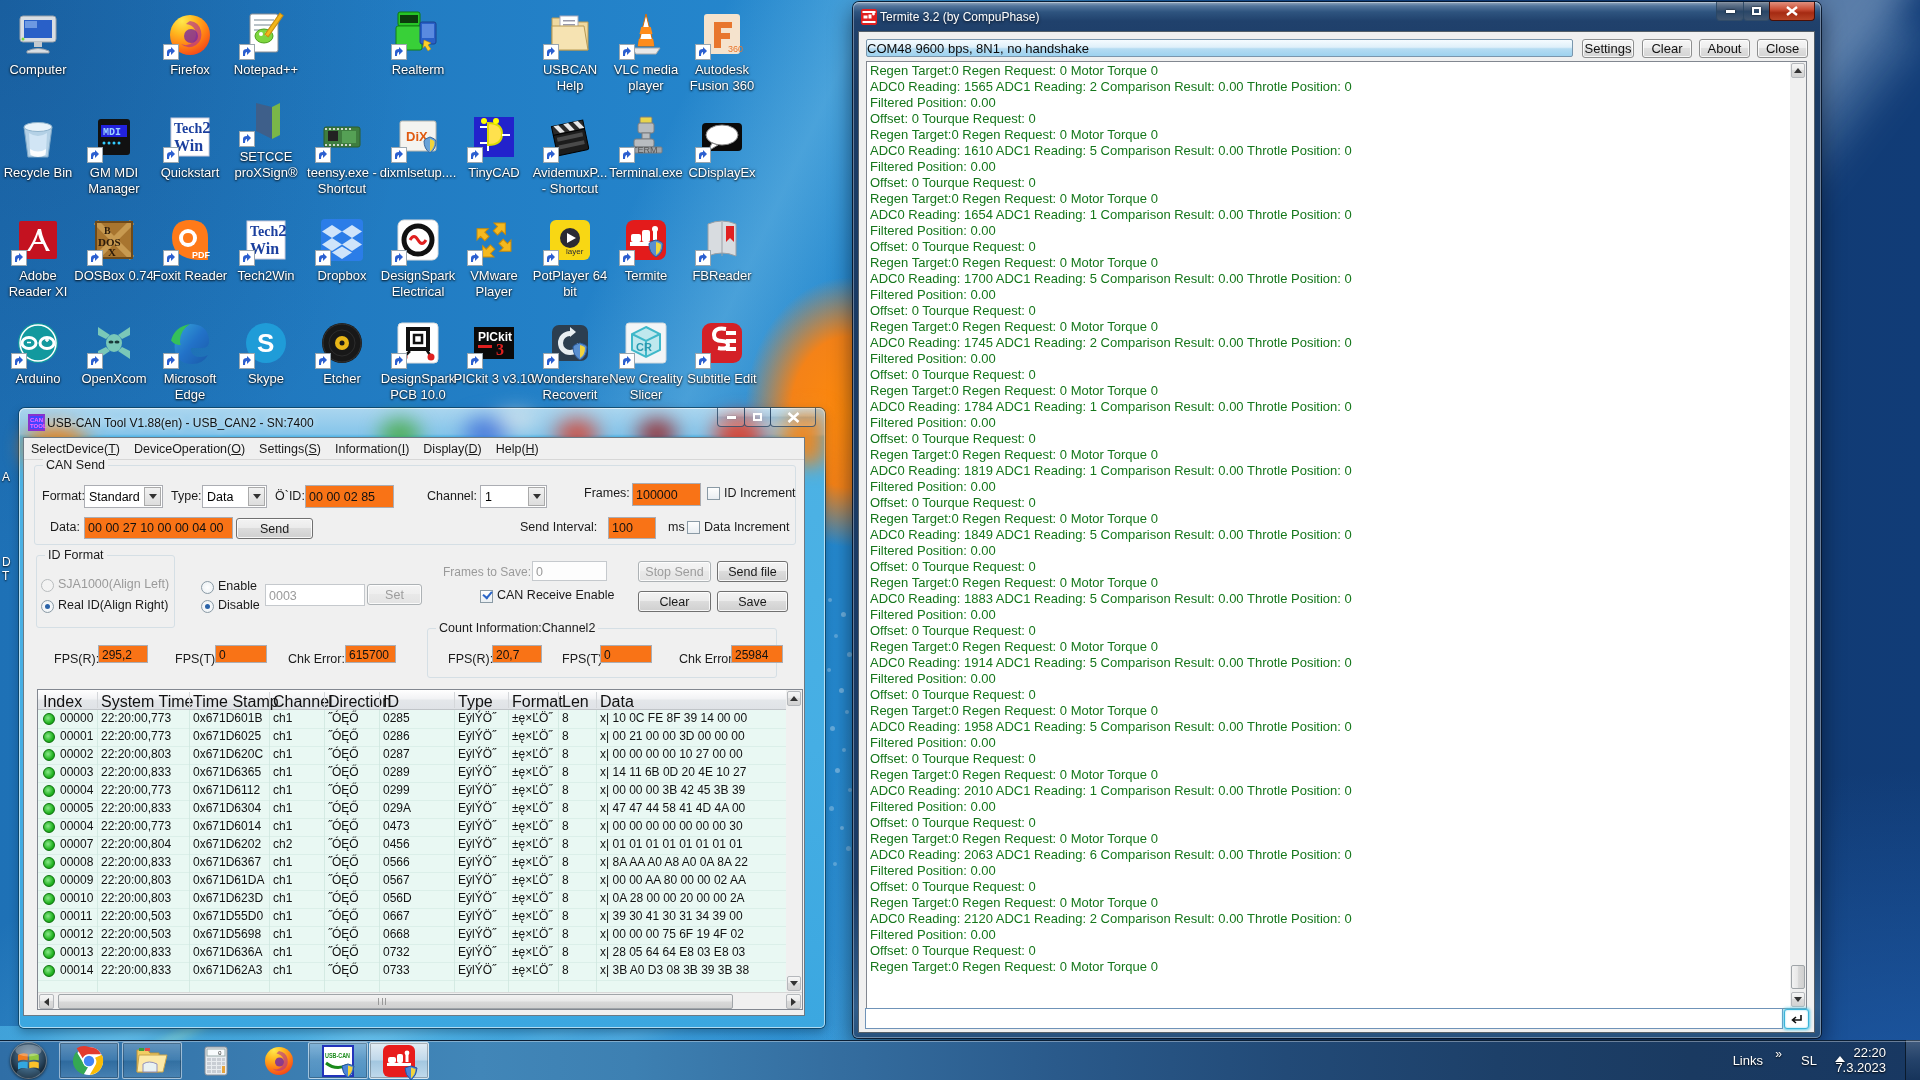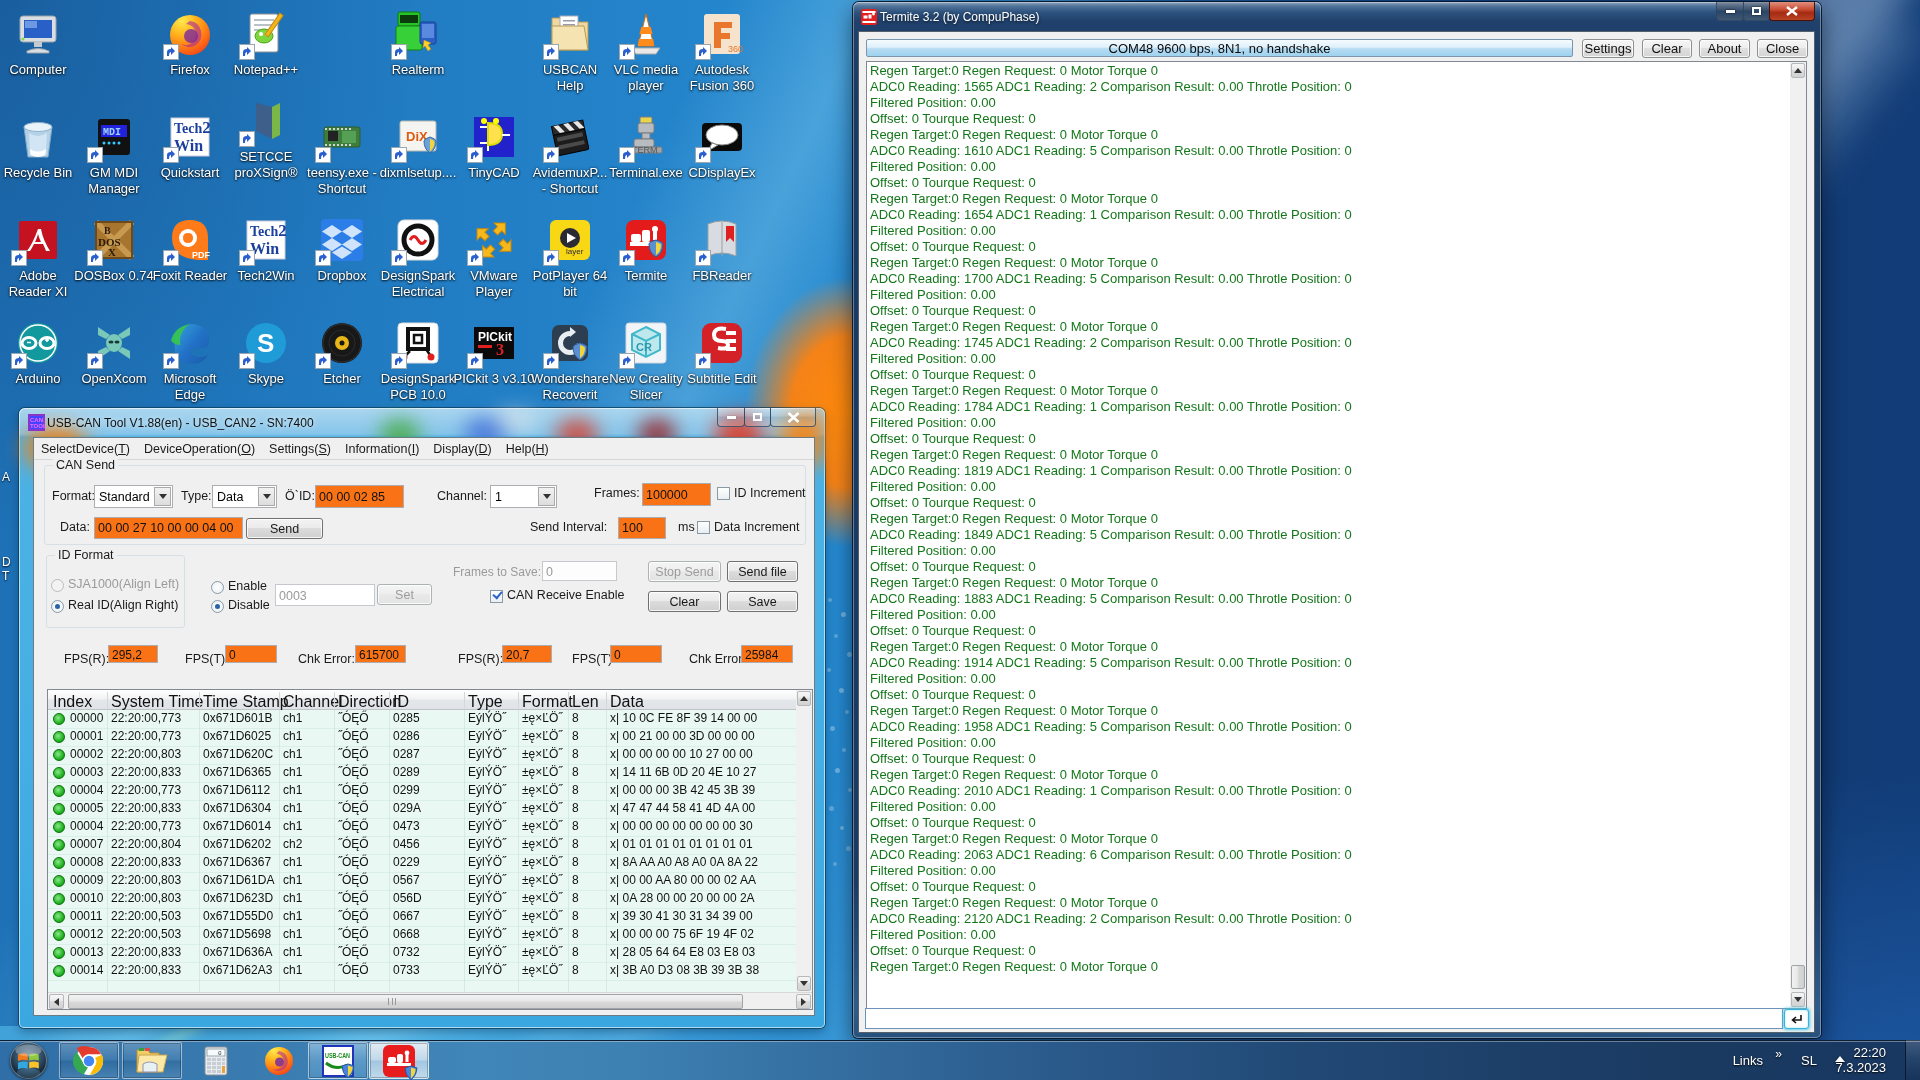--- a/index.html
+++ b/index.html
@@ -34,21 +34,21 @@
 background:linear-gradient(#abd6ef,#86c5ea 26px,#4db2e4 29px,#45aee4 55%,#3ba7e0);
 box-shadow:0 0 0 1px rgba(10,60,90,.75), inset 0 0 0 1px rgba(255,255,255,.6), 0 4px 10px rgba(0,25,45,.35)}
 #cw .blobs{position:absolute;inset:1px;border-radius:6px;overflow:hidden;filter:blur(10px)}
 #cw .blobs i{position:absolute;border-radius:50%}
 #cwtitle{position:absolute;left:28px;top:8px;font-size:12px;color:#111;white-space:nowrap;text-shadow:0 0 6px rgba(255,255,255,.9)}
 #cwico{position:absolute;left:9px;top:6px;width:17px;height:17px;background:#4444ff;border:2px solid #8833cc;
 color:#ff66ff;font-weight:bold;font-size:6px;line-height:6px;text-align:center;padding-top:1px}
 .capbtns{position:absolute;top:0;right:7px;height:19px;display:flex}
 .capbtn{height:19px;border:1px solid rgba(40,70,100,.8);border-top:none;background:linear-gradient(rgba(255,255,255,.28),rgba(255,255,255,.1) 45%,rgba(90,140,180,.15) 50%,rgba(255,255,255,.18));
 border-radius:0 0 4px 4px;display:flex;align-items:center;justify-content:center;margin-left:-1px;color:#fff}
-#cwclient{position:absolute;left:14px;top:29px;width:782px;height:579px;background:#f0f0f0;border:1px solid #6c7a84}
+#cwclient{position:absolute;left:4px;top:29px;width:782px;height:579px;background:#f0f0f0;border:1px solid #6c7a84}
 #cwmenu{position:absolute;left:0;top:0;width:100%;height:22px;background:#f0f0f0;border-bottom:1px solid #d7d7d7;
 font-size:12.5px;color:#1a1a1a;display:flex;align-items:center}
 #cwmenu span{padding:0 7px}
 #cwmenu u{text-decoration:underline}
 .lab{position:absolute;font-size:12.5px;color:#1a1a1a;white-space:nowrap}
 .lab.gray{color:#9a9a9a}
 .combo{position:absolute;background:#fff;border:1px solid #abadb3}
 .combo .cbtn{position:absolute;right:1px;top:1px;bottom:1px;width:17px;background:linear-gradient(#f2f2f2,#ddd);border:1px solid #aaa;display:flex;align-items:center;justify-content:center}
 .combo .ctext{position:absolute;left:4px;top:4px;font-size:12.5px}
 .arr-d{width:0;height:0;border-left:4px solid transparent;border-right:4px solid transparent;border-top:5px solid #333}
@@ -79,21 +79,21 @@
 .thumb{position:absolute;background:linear-gradient(90deg,#f2f2f2,#e8e8e8 45%,#d8d8d8 55%,#cfcfcf);border:1px solid #9fa4a8;border-radius:2px}
 .thumbh{position:absolute;background:linear-gradient(#f2f2f2,#e8e8e8 45%,#d8d8d8 55%,#cfcfcf);border:1px solid #9fa4a8;border-radius:2px}
 
 #tw{left:853px;top:2px;width:968px;height:1036px;border-radius:6px 6px 5px 5px;
 background:linear-gradient(#93a9c0 0px,#52749b 4px,#2e547f 10px,#20416c 19px,#193a63 90px,#1a3a64 85%,#2f5c8a 97%,#27517d 100%);
 box-shadow:0 0 0 1px rgba(5,20,40,.9), inset 0 0 0 1px rgba(255,255,255,.35), 0 8px 22px rgba(0,10,25,.6)}
 #twtitle{position:absolute;left:27px;top:8px;font-size:12px;color:#fff;text-shadow:0 1px 3px rgba(0,0,0,.7)}
 #twico{position:absolute;left:8px;top:7px;width:16px;height:16px;background:#e02020;border-radius:3px}
 #twclient{position:absolute;left:5px;top:29px;width:957px;height:1002px;background:#f0f0f0;border:1px solid #55606a}
 #combar{position:absolute;left:7px;top:7px;width:707px;height:18px;border:1px solid #7a96ad;border-radius:2px;
-background:linear-gradient(#f5fbff,#dff0fa 45%,#b5dcf2 55%,#9ed2ef);font-size:13px;color:#0a0a0a;text-align:center;padding-top:1px}
+background:linear-gradient(#f5fbff,#dff0fa 45%,#b5dcf2 55%,#9ed2ef);font-size:13px;color:#0a0a0a;padding-top:1px}
 .tbtn{position:absolute;top:7px;height:19px;font-size:13px;color:#111;display:flex;align-items:center;justify-content:center;
 background:linear-gradient(#f6f6f6,#eee 45%,#e0e0e0 46%,#d4d4d4);border:1px solid #8e8f8f;border-radius:3px;box-shadow:inset 0 0 0 1px rgba(255,255,255,.8)}
 #tlog{position:absolute;left:7px;top:29px;width:924px;height:948px;background:#fff;border:1px solid #828790;border-right:none;overflow:hidden}
 #tlog pre{font-family:"Liberation Sans",sans-serif;font-size:13px;line-height:16px;color:#15771b;margin:1px 0 0 3px}
 #tscroll{position:absolute;left:931px;top:29px;width:17px;height:948px;background:#f0f0f0;border:1px solid #828790;border-left:none}
 #tinput{position:absolute;left:6px;top:976px;width:918px;height:21px;background:#fff;border:1px solid #6f93b8}
 #tenter{position:absolute;left:925px;top:977px;width:25px;height:20px;border-radius:3px;background:#fff;
 border:1px solid #3bb3d8;box-shadow:0 0 3px 1px rgba(70,200,235,.9), inset 0 0 2px rgba(70,200,235,.7);display:flex;align-items:center;justify-content:center}
 
 #tbar{position:absolute;left:0;top:1040px;width:1920px;height:40px;
@@ -794,20 +794,23 @@
     <div class="pbtn" style="left:693px;top:123px;width:71px;height:21px">Send file</div>
     <div class="pbtn" style="left:614px;top:153px;width:73px;height:21px">Clear</div>
     <div class="pbtn" style="left:693px;top:153px;width:71px;height:21px">Save</div>
 
     <div class="lab" style="left:30px;top:214px">FPS(R):</div>
     <div class="vfield" style="left:74px;top:207px;width:50px;height:18px;font-size:12px;padding-top:2px">295,2</div>
     <div class="lab" style="left:151px;top:214px">FPS(T):</div>
     <div class="vfield" style="left:191px;top:207px;width:52px;height:18px;font-size:12px;padding-top:2px">0</div>
     <div class="lab" style="left:264px;top:214px">Chk Error:</div>
     <div class="vfield" style="left:321px;top:207px;width:51px;height:18px;font-size:12px;padding-top:2px">615700</div>
+    <div class="gbox" style="left:403px;top:190px;width:350px;height:50px">
+        <span class="blk">Count Information:Channel2</span>
+      </div>
     <div class="lab" style="left:424px;top:214px">FPS(R):</div>
     <div class="vfield" style="left:468px;top:207px;width:50px;height:18px;font-size:12px;padding-top:2px">20,7</div>
     <div class="lab" style="left:538px;top:214px">FPS(T):</div>
     <div class="vfield" style="left:576px;top:207px;width:52px;height:18px;font-size:12px;padding-top:2px">0</div>
     <div class="lab" style="left:655px;top:214px">Chk Error:</div>
     <div class="vfield" style="left:707px;top:207px;width:52px;height:18px;font-size:12px;padding-top:2px">25984</div>
 
     <div id="grid">
       <div id="ghead">
           <div style="left:5px">Index</div>
@@ -943,21 +946,21 @@
           <b style="left:524px">8</b>
           <b style="left:562px">x| 01 01 01 01 01 01 01 01</b>
         </div>
 <div class="grow" style="left:0;top:165px;width:100%">
           <div class="gball" style="left:5px;top:2px"></div>
           <b style="left:22px">00008</b>
           <b style="left:63px">22:20:00,833</b>
           <b style="left:155px">0x671D6367</b>
           <b style="left:235px">ch1</b>
           <b style="left:290px">˝ÓĘŐ</b>
-          <b style="left:345px">0229</b>
+          <b style="left:345px">0566</b>
           <b style="left:420px">EýlÝÖ˝</b>
           <b style="left:474px">±ę×ĽÖ˝</b>
           <b style="left:524px">8</b>
           <b style="left:562px">x| 8A AA A0 A8 A0 0A 8A 22</b>
         </div>
 <div class="grow" style="left:0;top:183px;width:100%">
           <div class="gball" style="left:5px;top:2px"></div>
           <b style="left:22px">00009</b>
           <b style="left:63px">22:20:00,803</b>
           <b style="left:155px">0x671D61DA</b>

